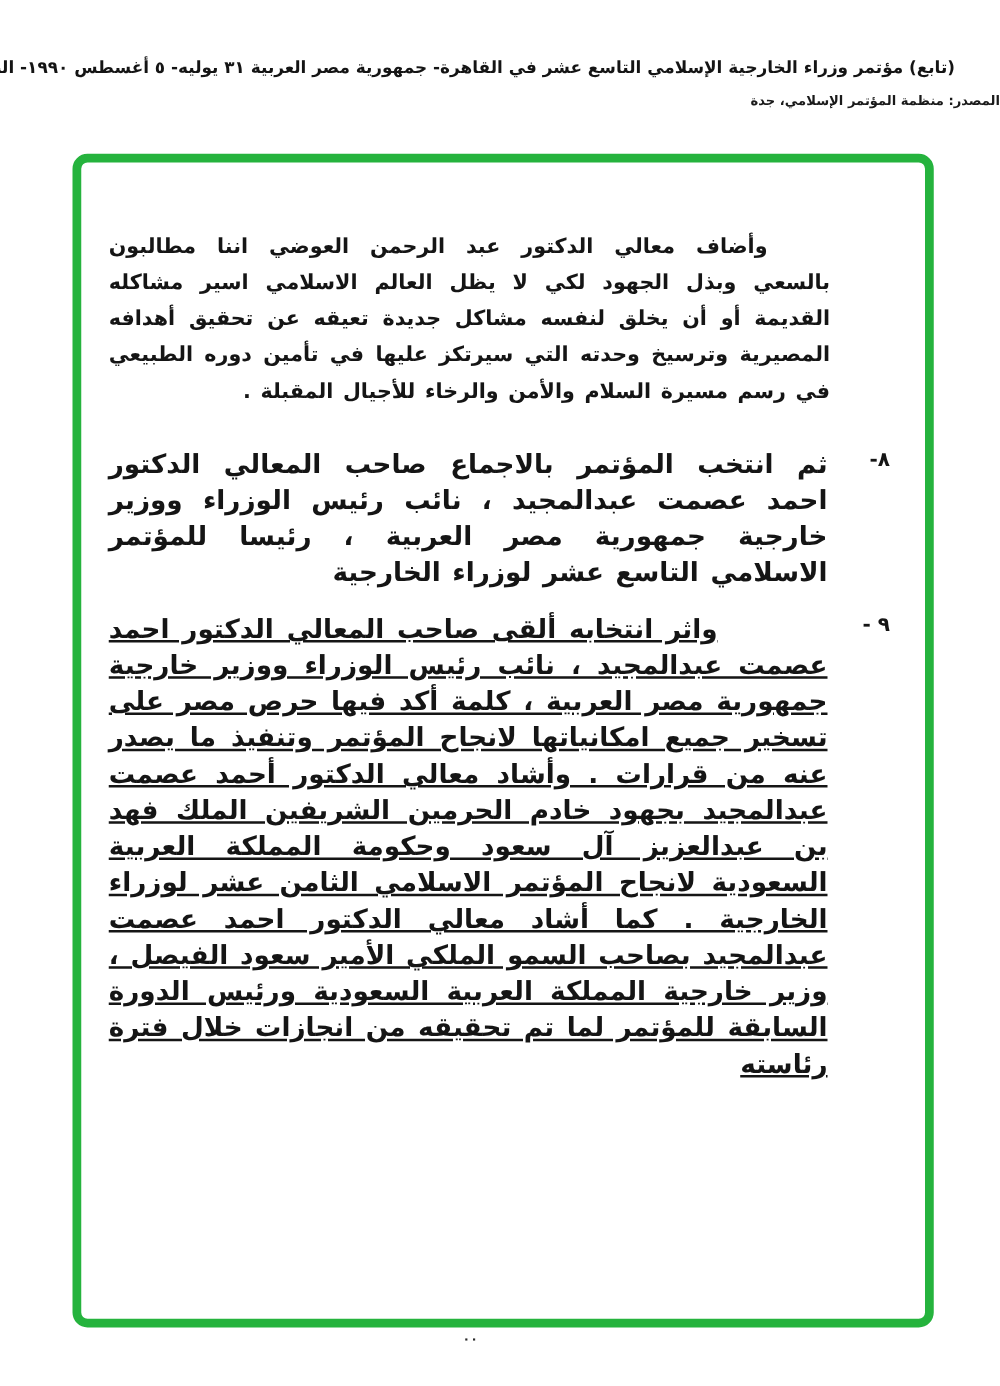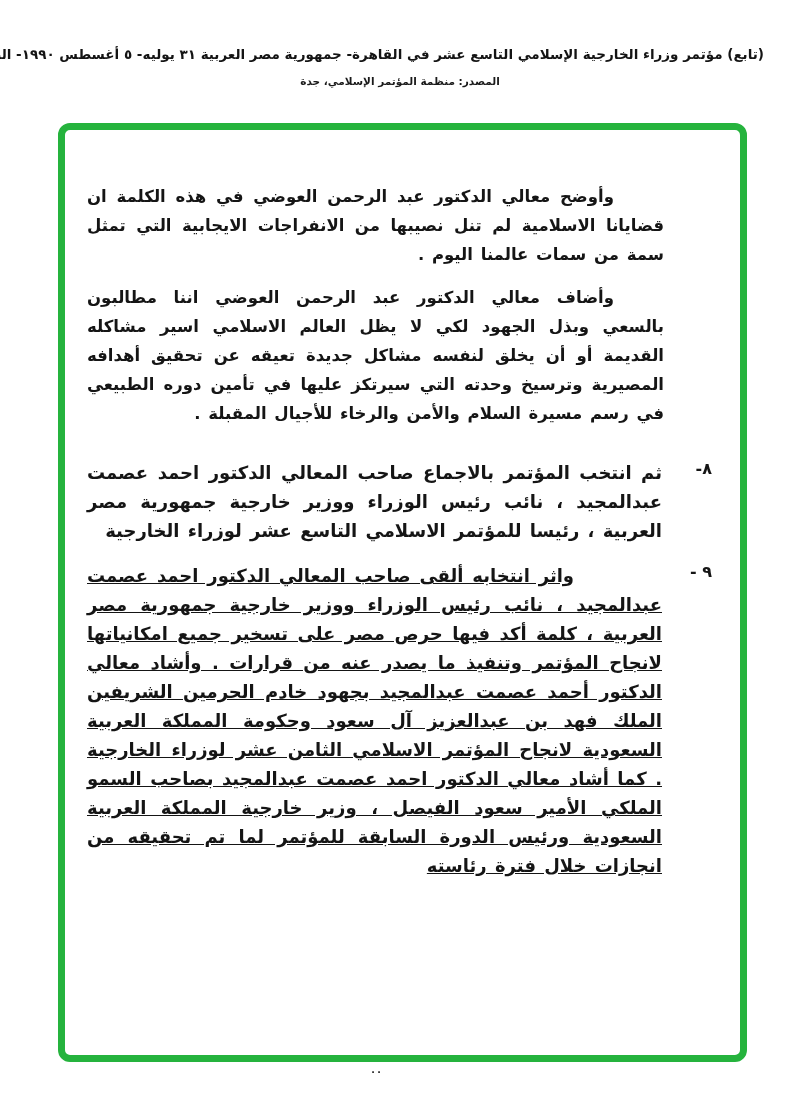--- a/index.html
+++ b/index.html
@@ -28,21 +28,20 @@
     color: #141414;
     white-space: nowrap;
     letter-spacing: 0px;
   }
   .header-source {
     position: absolute;
     top: 75px;
     left: 0;
     right: 0;
     direction: rtl;
-    text-align: center;
     font-size: 10.5px;
     font-weight: 700;
     color: #1a1a1a;
   }
   .green-box {
     position: absolute;
     left: 58px;
     top: 123px;
     width: 689px;
     height: 939px;
@@ -73,21 +72,21 @@
   .item-number {
     flex: 0 0 50px;
     font-size: 16px;
     font-weight: 700;
     padding-top: 1px;
     color: #151515;
   }
   .item-text {
     flex: 1;
     margin: 0;
-    font-size: 18px;
+    font-size: 21px;
     font-weight: 700;
     line-height: 29px;
     text-align: justify;
     color: #151515;
     word-spacing: 2px;
   }
   .item-text.indented-first-line {
     text-indent: 88px;
     text-decoration: underline;
   }
@@ -105,21 +104,20 @@
 <body>
 
 <div class="page">
 
   <div class="header-title">(تابع) مؤتمر وزراء الخارجية الإسلامي التاسع عشر في القاهرة- جمهورية مصر العربية ٣١ يوليه- ٥ أغسطس ١٩٩٠- البيان الختامي</div>
 
   <div class="header-source">المصدر: منظمة المؤتمر الإسلامي، جدة</div>
 
   <div class="green-box">
 
-    <p class="para">وأوضح معالي الدكتور عبد الرحمن العوضي في هذه الكلمة ان قضايانا الاسلامية لم تنل نصيبها من الانفراجات الايجابية التي تمثل سمة من سمات عالمنا اليوم .</p>
 
     <p class="para second">وأضاف معالي الدكتور عبد الرحمن العوضي اننا مطالبون بالسعي وبذل الجهود لكي لا يظل العالم الاسلامي اسير مشاكله القديمة أو أن يخلق لنفسه مشاكل جديدة تعيقه عن تحقيق أهدافه المصيرية وترسيخ وحدته التي سيرتكز عليها في تأمين دوره الطبيعي في رسم مسيرة السلام والأمن والرخاء للأجيال المقبلة .</p>
 
     <div class="list-item">
       <span class="item-number">٨-</span>
       <p class="item-text">ثم انتخب المؤتمر بالاجماع صاحب المعالي الدكتور احمد عصمت عبدالمجيد ، نائب رئيس الوزراء ووزير خارجية جمهورية مصر العربية ، رئيسا للمؤتمر الاسلامي التاسع عشر لوزراء الخارجية</p>
     </div>
 
     <div class="list-item">
       <span class="item-number">٩ -</span>

